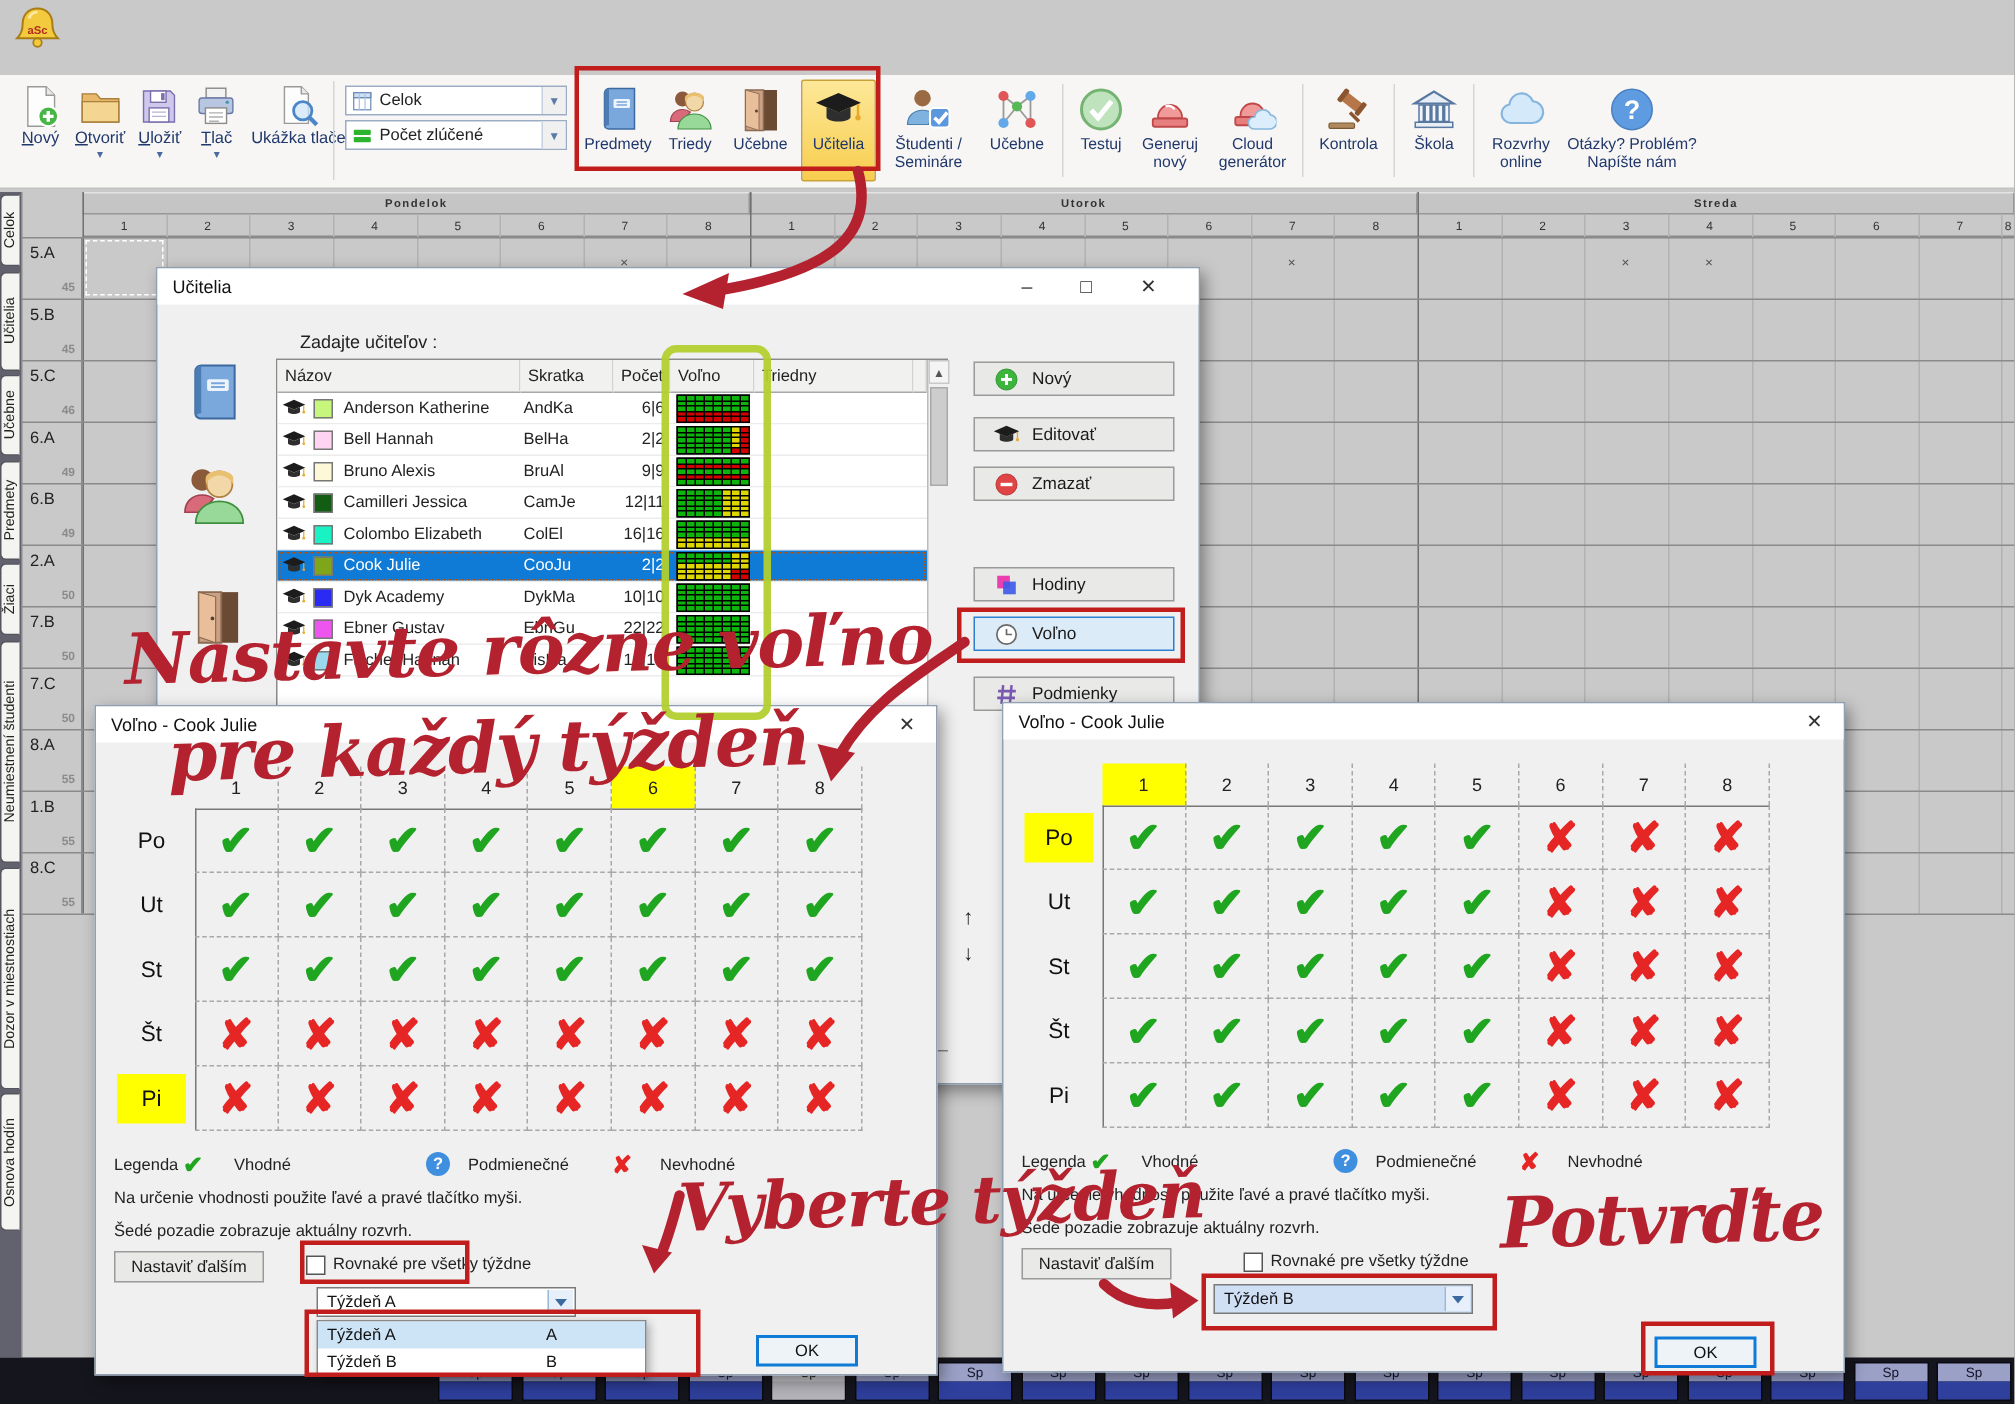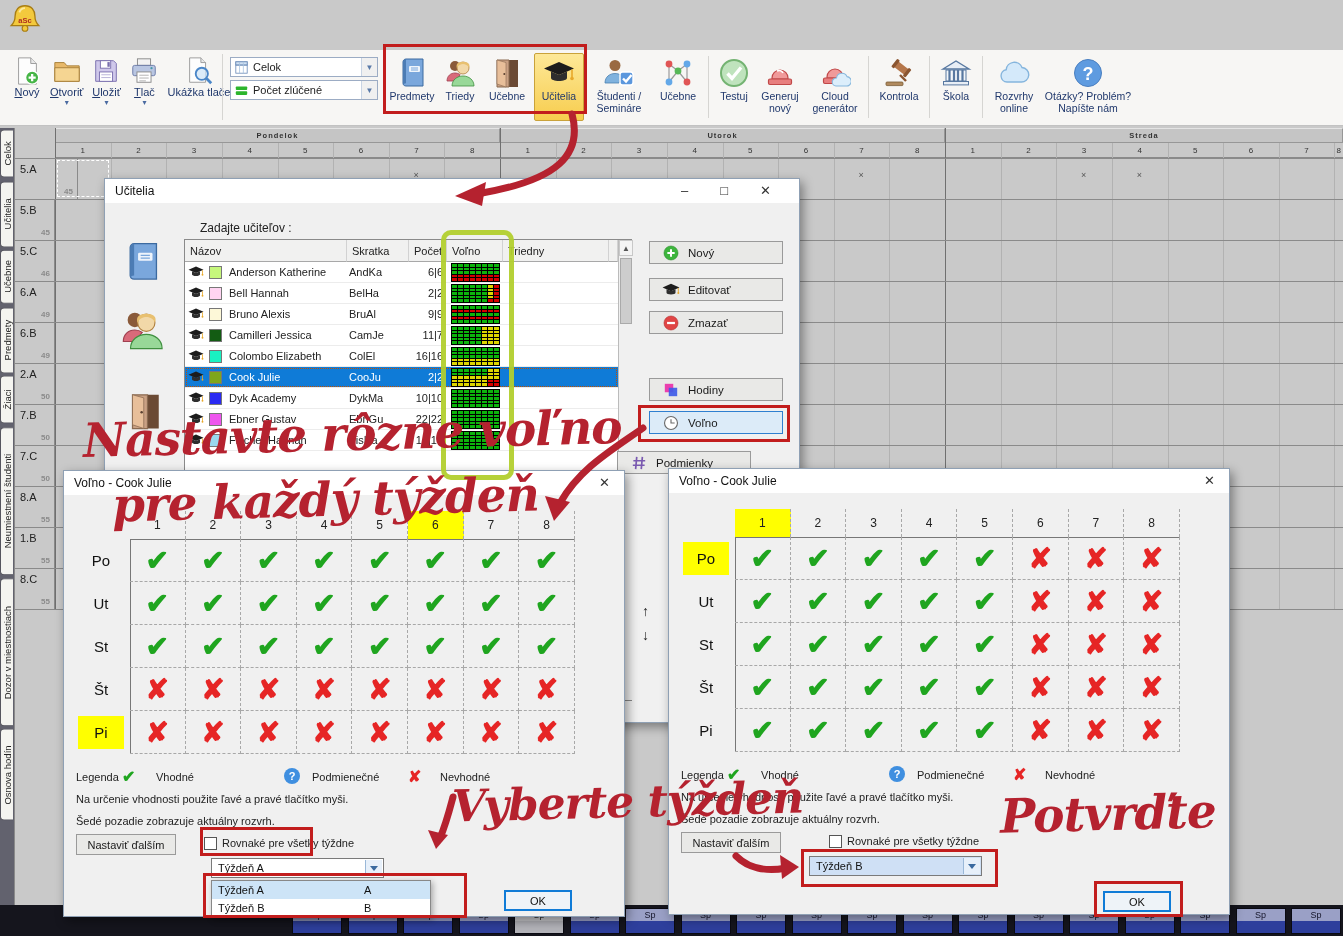--- a/index.html
+++ b/index.html
@@ -379,21 +379,21 @@
       <div class="abs numcell" style="left:889.375px;top:143px;width:55.625px;height:15px">8</div>
       <div class="abs dayhead" style="left:945px;top:128px;width:398px;height:15px">Streda</div>
       <div class="abs numcell" style="left:945px;top:143px;width:55.625px;height:15px">1</div>
       <div class="abs numcell" style="left:1000.625px;top:143px;width:55.625px;height:15px">2</div>
       <div class="abs numcell" style="left:1056.25px;top:143px;width:55.625px;height:15px">3</div>
       <div class="abs numcell" style="left:1111.875px;top:143px;width:55.625px;height:15px">4</div>
       <div class="abs numcell" style="left:1167.5px;top:143px;width:55.625px;height:15px">5</div>
       <div class="abs numcell" style="left:1223.125px;top:143px;width:55.625px;height:15px">6</div>
       <div class="abs numcell" style="left:1278.75px;top:143px;width:55.625px;height:15px">7</div>
       <div class="abs numcell" style="left:1334.375px;top:143px;width:8.625px;height:15px">8</div>
-      <div class="abs clcell" style="left:14px;top:158px;width:64px;height:41px">
+      <div class="abs clcell" style="left:14px;top:158px;width:41px;height:41px">
         <span class="cln">5.A</span>
         <span class="clc">45</span>
       </div>
       <div class="abs clcell" style="left:14px;top:199px;width:41px;height:41px">
         <span class="cln">5.B</span>
         <span class="clc">45</span>
       </div>
       <div class="abs clcell" style="left:14px;top:240px;width:41px;height:41px">
         <span class="cln">5.C</span>
         <span class="clc">46</span>
@@ -757,21 +757,21 @@
         <div class="trow" style="left:0;top:85px;width:433px">
           <span class="capspot"><svg viewBox="0 0 32 32">
               <path d="M16 5 31 11.5 16 18 1 11.5z" fill="#1c1c1c"></path>
               <path d="M8 14.5v6.5c0 1.6 3.6 3 8 3s8-1.4 8-3v-6.5l-8 3.4z" fill="#2e2e2e"></path>
               <path d="M29 12.5v7.5" stroke="#e8a82a" stroke-width="1.6"></path>
               <circle cx="29" cy="21.5" r="1.8" fill="#e8a82a"></circle>
             </svg></span>
           <span class="sw" style="background:#135c13"></span>
           <span class="tname">Camilleri Jessica</span>
           <span class="tshort">CamJe</span>
-          <span class="tcount">11|7</span>
+          <span class="tcount">12|11</span>
           <span class="mgrid">
             <i class="mg"></i>
             <i class="mg"></i>
             <i class="mg"></i>
             <i class="mg"></i>
             <i class="mg"></i>
             <i class="my"></i>
             <i class="my"></i>
             <i class="my"></i>
             <i class="mg"></i>
@@ -1123,21 +1123,21 @@
       </div>
       <div class="sidebtn on" style="left:544px;top:232px">
         <span class="ic" style="width:18px;height:18px">
           <svg viewBox="0 0 32 32">
             <circle cx="16" cy="16" r="11.5" fill="#fff" stroke="#6a6a6a" stroke-width="2"></circle>
             <path d="M16 9.5V16h6.5" stroke="#6a6a6a" stroke-width="2" fill="none"></path>
           </svg>
         </span>
         <span>Voľno</span>
       </div>
-      <div class="sidebtn" style="left:512px;top:272px">
+      <div class="sidebtn" style="left:544px;top:272px">
         <span class="ic" style="width:18px;height:18px">
           <svg viewBox="0 0 32 32">
             <path d="M12 5 10 27M22 5 20 27M6 12h21M5 20h21" stroke="#7a5ab0" stroke-width="3"></path>
           </svg>
         </span>
         <span>Podmienky</span>
       </div>
       <span class="updn" style="left:537px;top:424px">↑</span>
       <span class="updn" style="left:537px;top:448px">↓</span>
     </div>

